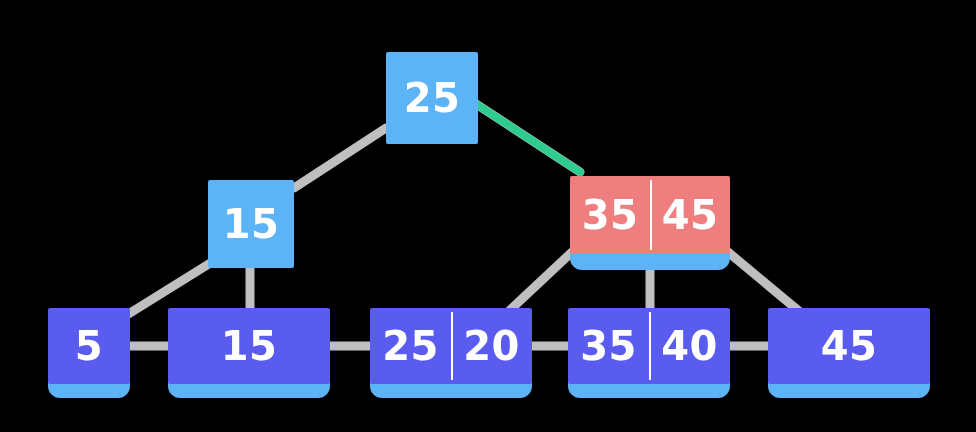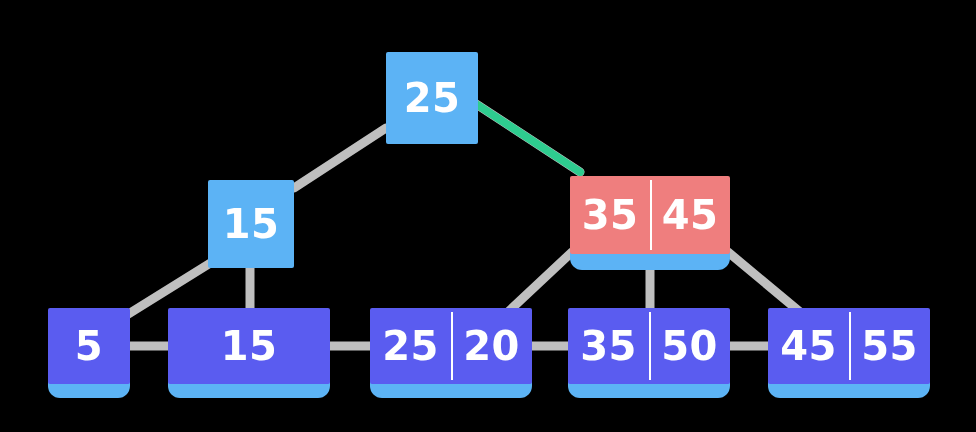--- a/index.html
+++ b/index.html
@@ -115,22 +115,21 @@
         <div class="cell">15</div>
       </div>
       <div class="node-shadow" style="left: 370px; top: 322px; width: 162px; height: 76px;"></div>
       <div class="node leaf" style="left: 370px; top: 308px; width: 162px; height: 76px;">
         <div class="cell">25</div>
         <div class="cell">20</div>
       </div>
       <div class="node-shadow" style="left: 568px; top: 322px; width: 162px; height: 76px;"></div>
       <div class="node leaf" style="left: 568px; top: 308px; width: 162px; height: 76px;">
         <div class="cell">35</div>
-        <div class="cell">50</div>
+        <div class="cell">40</div>
       </div>
       <div class="node-shadow" style="left: 768px; top: 322px; width: 162px; height: 76px;"></div>
       <div class="node leaf" style="left: 768px; top: 308px; width: 162px; height: 76px;">
         <div class="cell">45</div>
-        <div class="cell">55</div>
       </div>
     </div>
 
 </div>
 
 </body></html>

